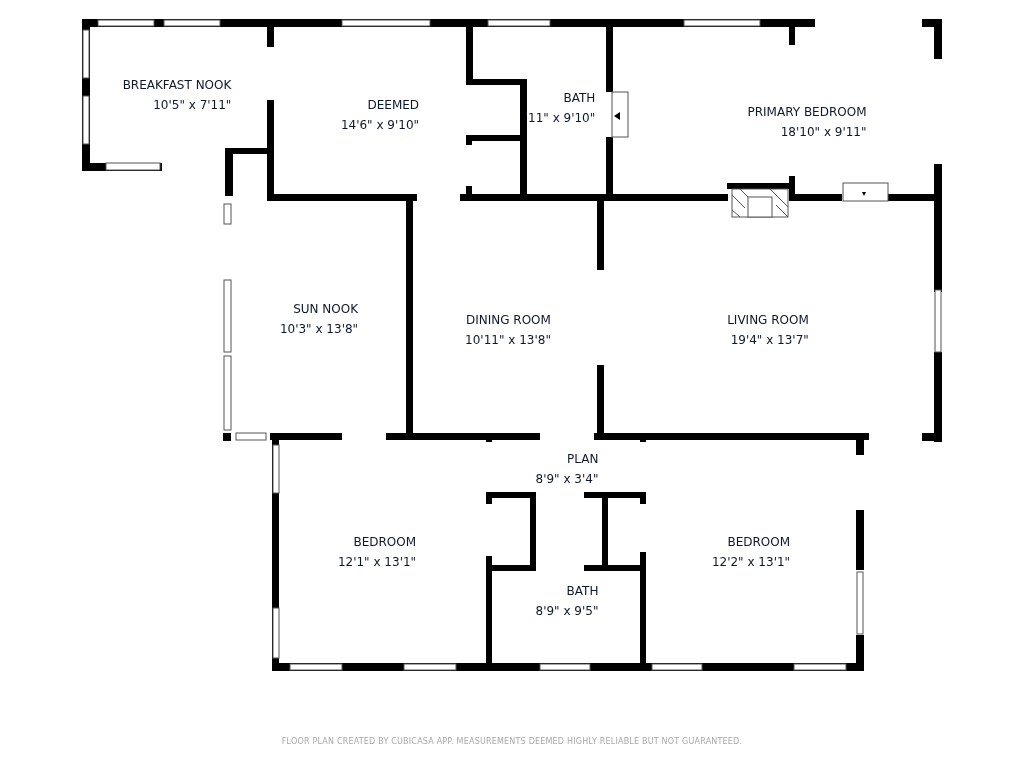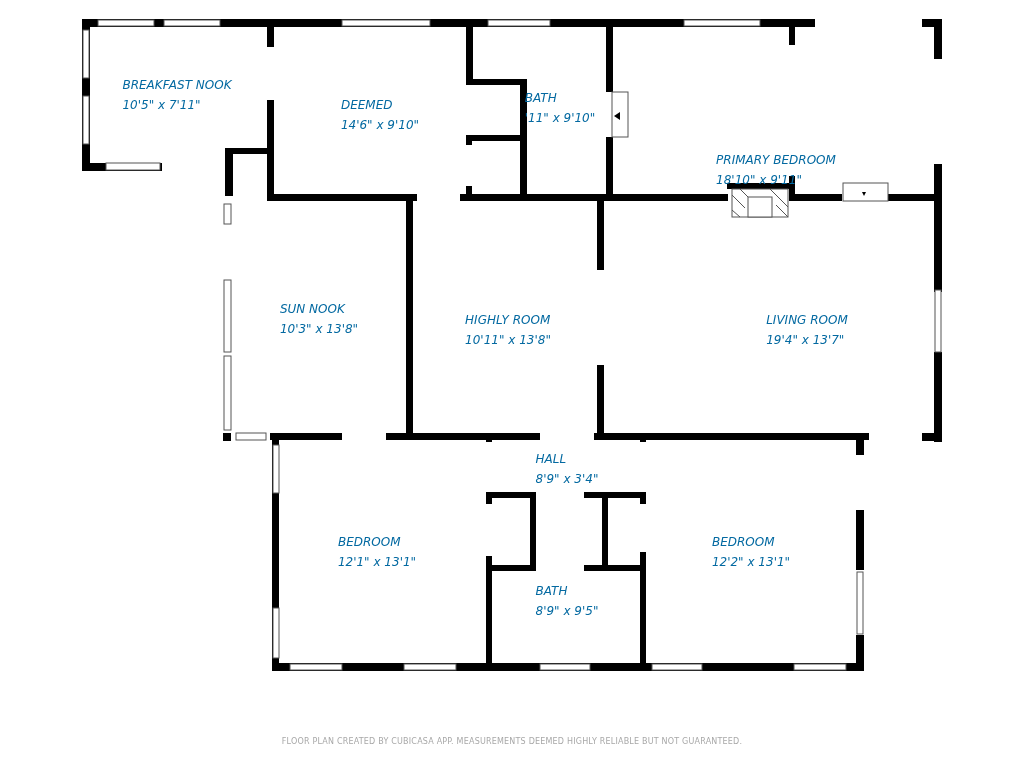--- a/index.html
+++ b/index.html
@@ -1,18 +1,18 @@
 <!DOCTYPE html>
 <html><head>
 <meta charset="utf-8">
 <style>
   html,body{margin:0;padding:0;background:#ffffff;}
   body{width:1024px;height:768px;position:relative;overflow:hidden;font-family:"DejaVu Sans","Liberation Sans",sans-serif;}
   svg{position:absolute;left:0;top:0;}
-  .lbl{position:absolute;text-align:left;color:#0369a1;font-size:12px;line-height:20px;white-space:nowrap;transform:translateX(-50%);font-style:italic;}
+  .lbl{position:absolute;text-align:right;color:#0f172a;font-size:12px;line-height:20px;white-space:nowrap;transform:translateX(-50%);}
   .lbl span{display:block;}
   .footer{position:absolute;left:0;width:1024px;top:737px;text-align:center;font-size:8px;color:#a8a8a8;letter-spacing:0.2px;}
 </style>
 </head>
 <body>
 
 <svg width="1024" height="768" viewBox="0 0 1024 768">
   <g fill="#000">
 
     <rect x="82" y="19" width="733" height="8"></rect>
@@ -133,38 +133,38 @@
       <span>10'5" x 7'11"</span>
     </div>
   <div class="lbl" style="left:380px;top:95px;">
       <span>DEEMED</span>
       <span>14'6" x 9'10"</span>
     </div>
   <div class="lbl" style="left:560px;top:88px;">
       <span>BATH</span>
       <span>'11" x 9'10"</span>
     </div>
-  <div class="lbl" style="left:776px;top:102px;margin-top:48px;">
+  <div class="lbl" style="left:807px;top:102px;">
       <span>PRIMARY BEDROOM</span>
       <span>18'10" x 9'11"</span>
     </div>
   <div class="lbl" style="left:319px;top:299px;">
       <span>SUN NOOK</span>
       <span>10'3" x 13'8"</span>
     </div>
   <div class="lbl" style="left:508px;top:310px;">
-      <span>HIGHLY ROOM</span>
+      <span>DINING ROOM</span>
       <span>10'11" x 13'8"</span>
     </div>
-  <div class="lbl" style="left:768px;top:310px;margin-left:39px;">
+  <div class="lbl" style="left:768px;top:310px;">
       <span>LIVING ROOM</span>
       <span>19'4" x 13'7"</span>
     </div>
   <div class="lbl" style="left:567px;top:449px;">
-      <span>HALL</span>
+      <span>PLAN</span>
       <span>8'9" x 3'4"</span>
     </div>
   <div class="lbl" style="left:377px;top:532px;">
       <span>BEDROOM</span>
       <span>12'1" x 13'1"</span>
     </div>
   <div class="lbl" style="left:567px;top:581px;">
       <span>BATH</span>
       <span>8'9" x 9'5"</span>
     </div>

